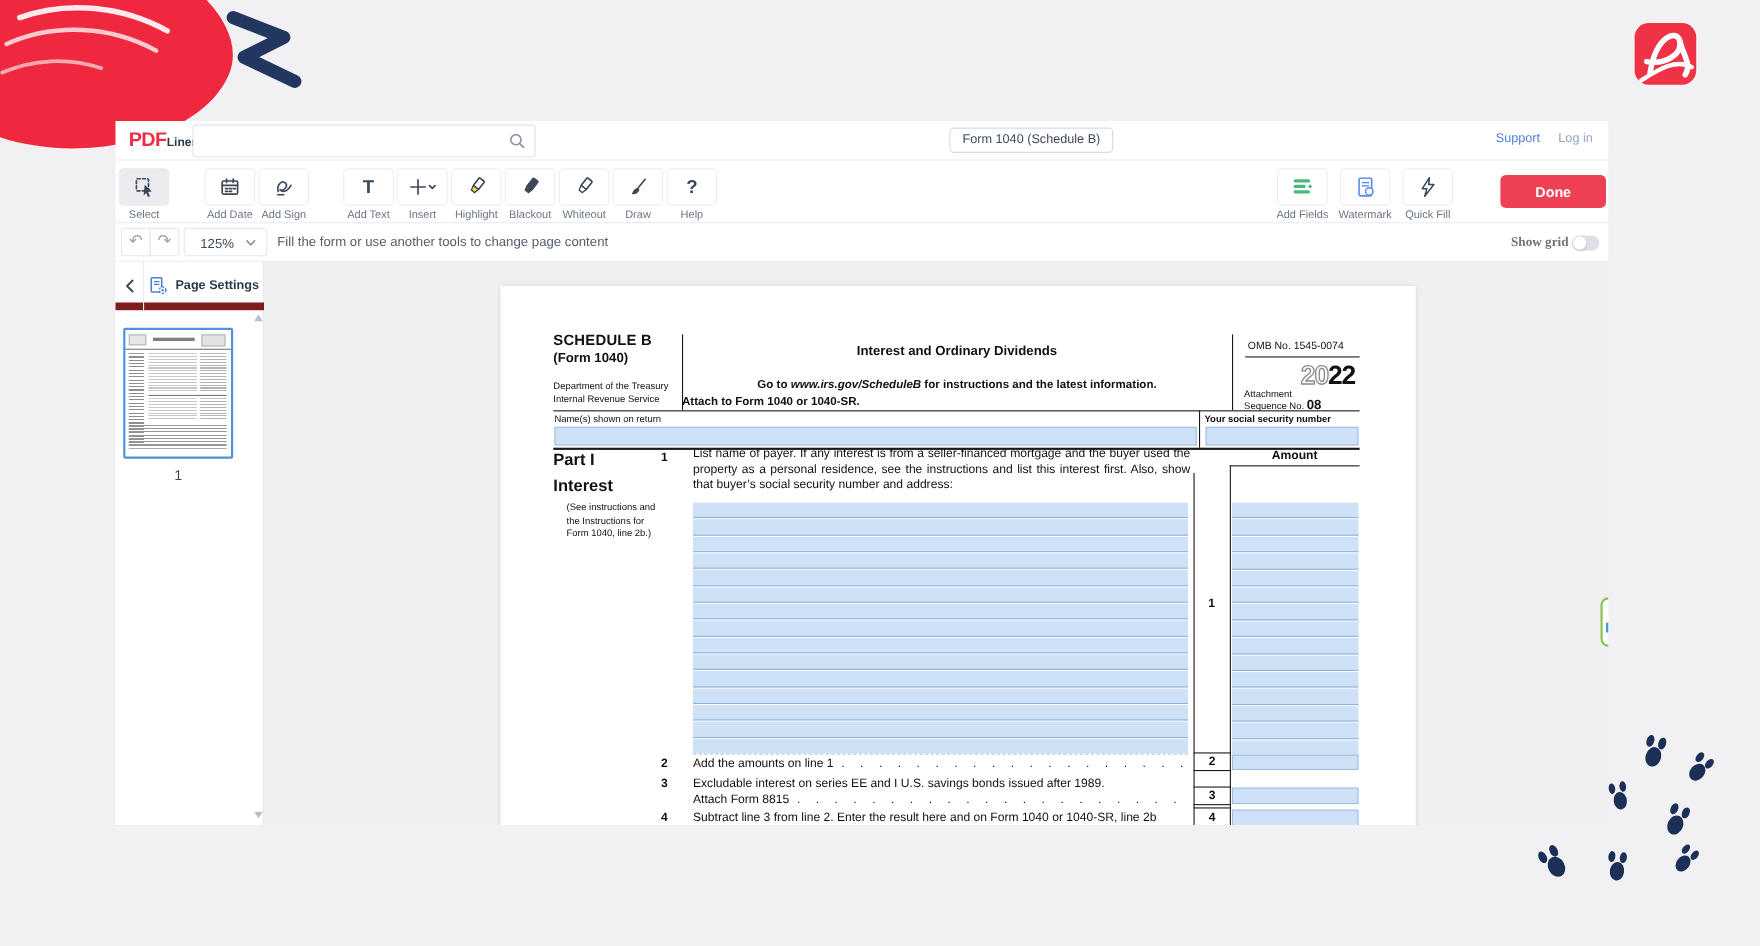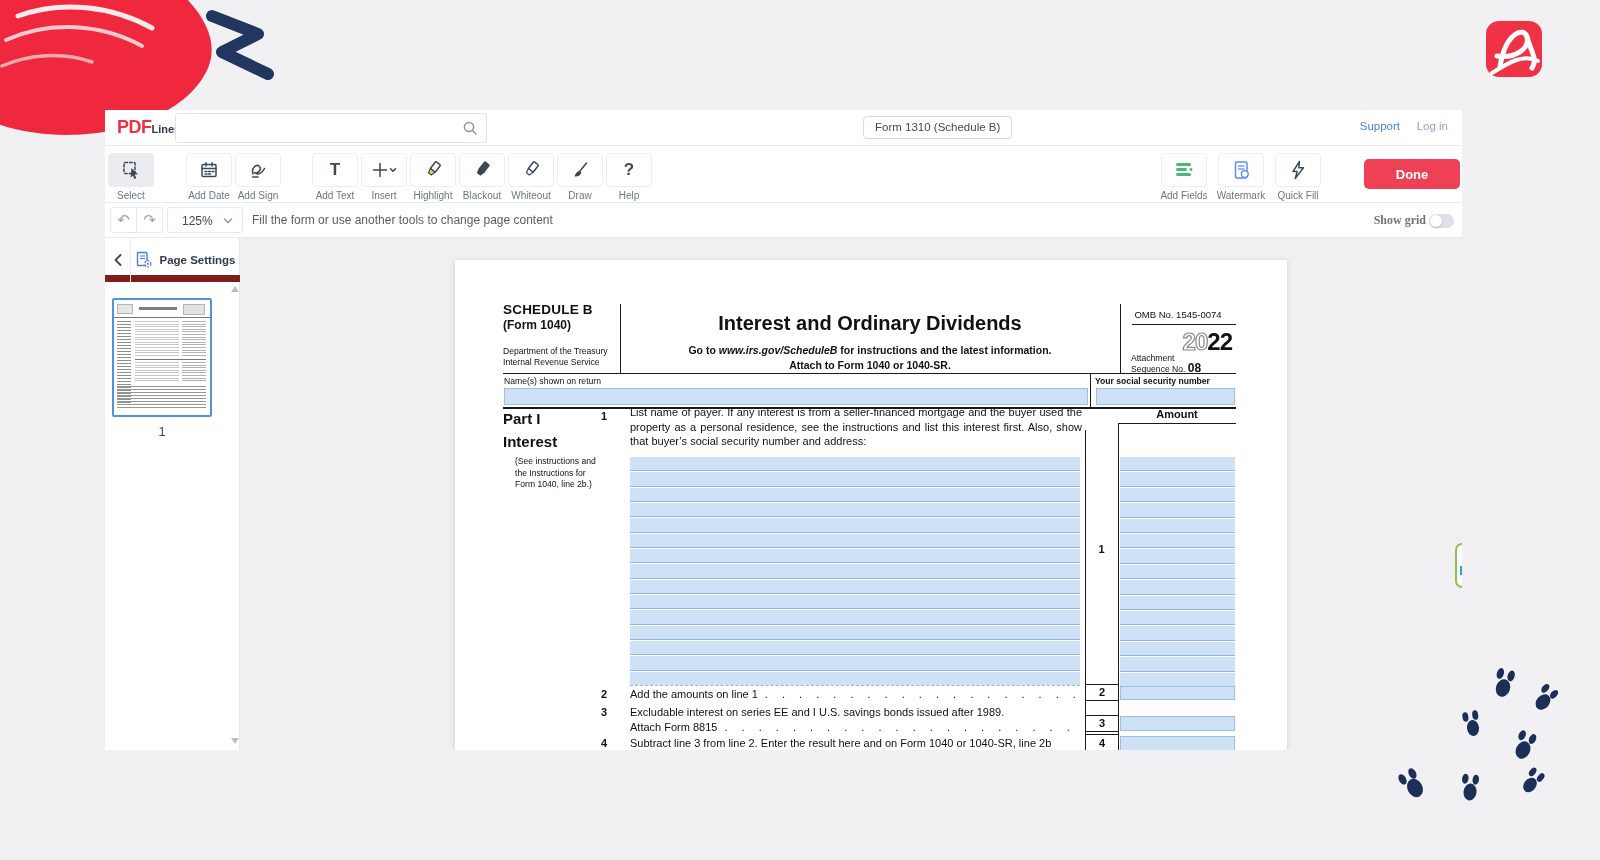--- a/index.html
+++ b/index.html
@@ -99,24 +99,24 @@
     box-shadow:0 1px 5px rgba(0,0,0,.14); color:#111; }
   #page .abs { position:absolute; }
   .rule { position:absolute; background:#1a1a1a; }
   .bluef { position:absolute; background:#cfe1f6; border:1px solid #9dbfe6; cursor:text; }
   .b { font-weight:bold; }
   .f85 { font-size:8.6px; line-height:11.6px; }
 
   #hdr-schedule { left:48px; top:42px; font-size:13.5px; font-weight:bold; letter-spacing:.2px; }
   #hdr-formno { left:48px; top:58px; font-size:12px; font-weight:bold; }
   #hdr-dept1 { left:48px; top:86px; } #hdr-dept2 { left:48px; top:97px; }
-  #hdr-title { left:165px; top:52px; width:500px; text-align:center; font-size:20px; font-weight:bold; }
+  #hdr-title { left:165px; top:52px; width:500px; text-align:center; font-size:12px; font-weight:bold; }
   #hdr-goto { left:165px; top:84px; width:500px; text-align:center; font-size:10.5px; font-weight:bold; }
   #hdr-goto i { font-style:italic; }
-  #hdr-attach { left:165px; top:99px; width:500px; text-align:center; font-size:10.5px; font-weight:bold; }
+  #hdr-attach { left:165px; top:99px; width:500px; font-size:10.5px; font-weight:bold; }
   #hdr-omb { left:665px; top:49px; width:116px; text-align:center; font-size:9.5px; }
   #hdr-year { left:665px; top:68px; width:112px; text-align:right; font-size:24px; font-weight:bold; letter-spacing:-1px; }
   #hdr-year .outline { color:#fff; -webkit-text-stroke:1.2px #8a8a8a; }
   #hdr-att1 { left:676px; top:93px; } #hdr-att2 { left:676px; top:103px; }
   #hdr-att2 .seqno { font-size:12px; font-weight:bold; }
   #names-label { left:49px; top:116px; } #ssn-label { left:640px; top:116px; font-weight:bold; }
   #part-label { left:48px; top:150px; font-size:15px; font-weight:bold; }
   #part-title { left:48px; top:173px; font-size:15px; font-weight:bold; }
   #see-instr { left:48px; top:196px; width:84px;margin-left:12px; }
   #note-text { left:48px; top:261px; width:86px; }
@@ -197,21 +197,21 @@
 <div id="app">
 
   <header id="topbar">
     <div id="brand"><span class="pdf">PDF</span><span class="liner">Liner</span></div>
     <div id="search-box">
       <svg width="16" height="16" viewBox="0 0 16 16">
         <circle cx="7" cy="7" r="4.6" class="icon" style="stroke:#8a94a6"></circle>
           <line x1="10.5" y1="10.5" x2="14" y2="14" class="icon" style="stroke:#8a94a6"></line>
       </svg>
     </div>
-    <div id="form-pill">Form 1310 (Schedule B)</div>
+    <div id="form-pill">Form 1040 (Schedule B)</div>
     <a id="support-link">Support</a>
     <a id="login-link">Log in</a>
   </header>
 
   <div id="toolbar">
     <div class="tbtn active" style="margin-left:2px">
       <div class="ibox">
           <svg width="22" height="22" viewBox="0 0 22 22">
         <rect x="4" y="3.5" width="11" height="11" rx="1" class="icon" stroke-dasharray="2.6 2"></rect>
         <path d="M11.5,9 L18,15.2 L14.7,15.5 L16.4,19.3 L14.5,20.1 L12.9,16.4 L10.6,18.8 Z" fill="#3c4758" stroke="none"></path>

